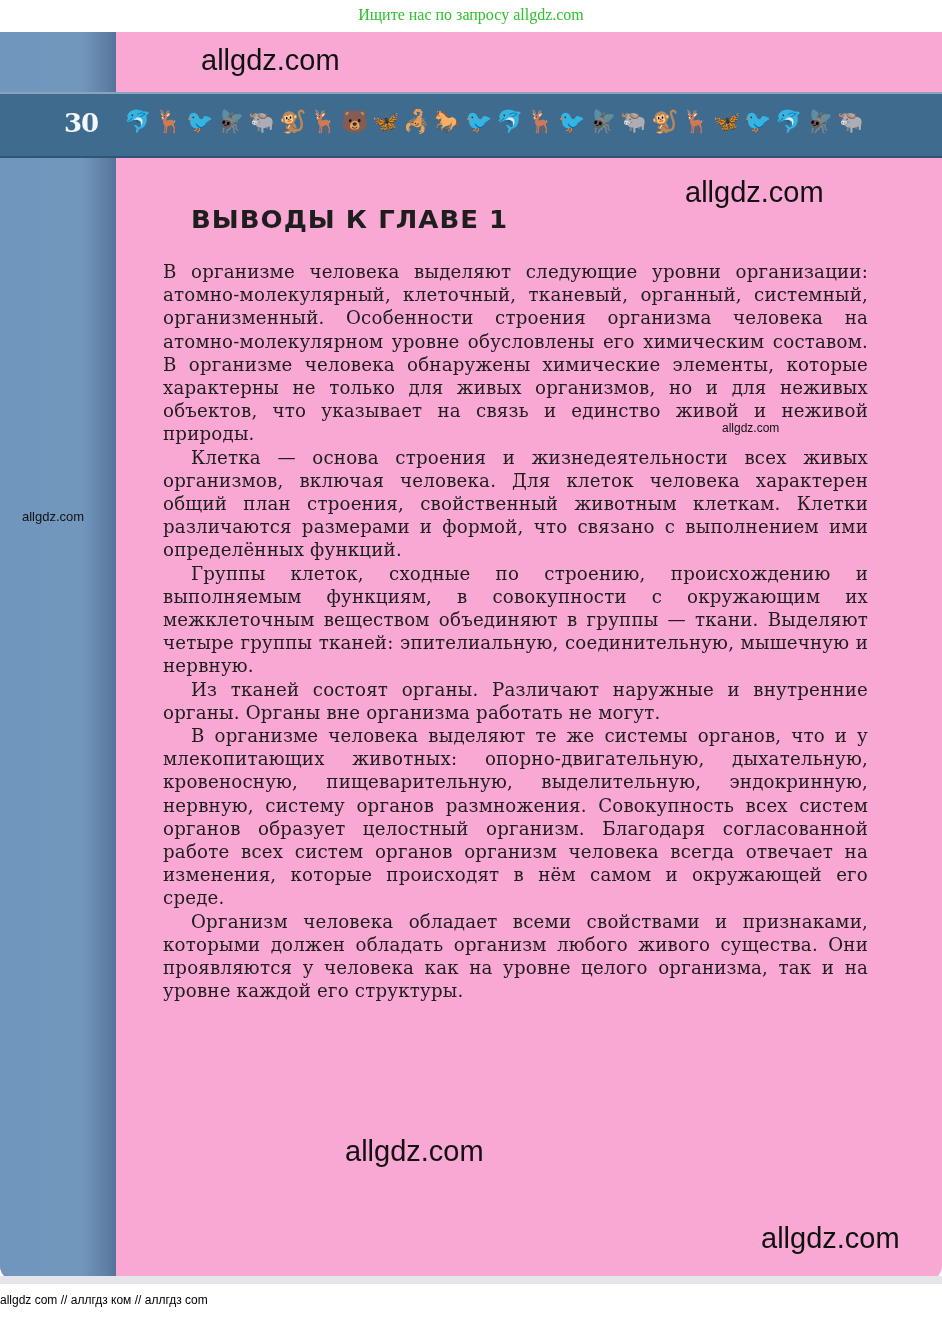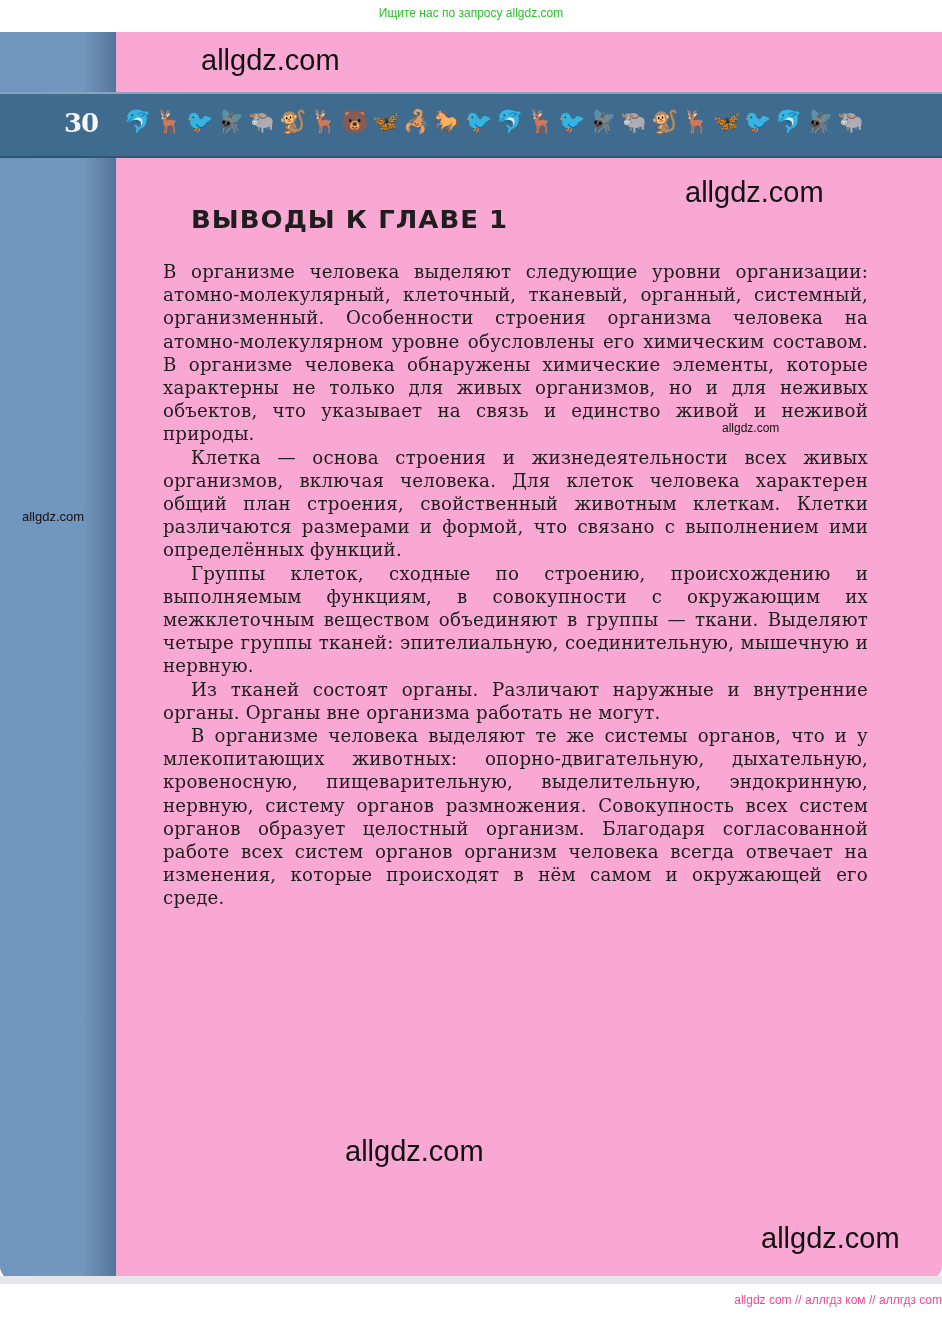--- a/index.html
+++ b/index.html
@@ -3,21 +3,21 @@
   <meta charset="utf-8">
   <style>
     html, body { margin: 0; padding: 0; }
     body {
       width: 942px; height: 1318px; position: relative; overflow: hidden;
       background: #ffffff;
       font-family: "Liberation Serif", serif;
     }
     .top-notice {
       position: absolute; left: 0; top: 6px; width: 942px; text-align: center;
-      font-family: Liberation Sans, sans-serif; font-size: 12px; color: #2ec02e;
+      font-family: Liberation Serif, serif; font-size: 16px; color: #2ec02e;
     }
     .page {
       position: absolute; left: 0; top: 32px; width: 942px; height: 1248px;
       background: #f9a8d4;
       border-radius: 0 0 14px 14px;
       overflow: hidden;
     }
     .page-shadow {
       position: absolute; left: 0; top: 1276px; width: 942px; height: 8px;
       background: #e6e6ea;
@@ -54,22 +54,22 @@
       transform: scaleY(0.92);
     }
     .body-text {
       position: absolute; left: 163px; top: 260px; width: 705px;
       font-family: "DejaVu Serif", serif; font-size: 18.2px; line-height: 23.2px;
       color: #1e1e1e; text-align: justify; letter-spacing: 0.2px;
     }
     .body-text p { margin: 0; text-indent: 28px; hyphens: auto; }
     .body-text p.first { text-indent: 0; }
     .bottom-links {
-      position: absolute; left: 0; top: 1293px; width: 942px; text-align: right;
-      font-family: "Liberation Sans", sans-serif; font-size: 12px; color: #ec4899;
+      position: absolute; left: 0; top: 1293px; width: 942px; text-align: left;
+      font-family: "Liberation Sans", sans-serif; font-size: 12px; color: #000000;
     }
   </style>
 </head>
 <body>
 
 <div class="top-notice">Ищите нас по запросу allgdz.com</div>
 
 <div class="page">
   <div class="side-band"></div>
 
@@ -115,17 +115,18 @@
 <div class="page-shadow"></div>
 
 <div class="chapter-title">ВЫВОДЫ К ГЛАВЕ 1</div>
 
 <div class="body-text">
   <p class="first" lang="ru">В организме человека выделяют следующие уровни организации: атомно-молекулярный, клеточный, тканевый, органный, системный, организменный. Особенности строения организма человека на атомно-молекулярном уровне обусловлены его химическим составом. В организме человека обнаружены химические элементы, которые характерны не только для живых организмов, но и для неживых объектов, что указывает на связь и единство живой и неживой природы.</p>
   <p lang="ru">Клетка — основа строения и жизнедеятельности всех живых организмов, включая человека. Для клеток человека характерен общий план строения, свойственный животным клеткам. Клетки различаются размерами и формой, что связано с выполнением ими определённых функций.</p>
   <p lang="ru">Группы клеток, сходные по строению, происхождению и выполняемым функциям, в совокупности с окружающим их межклеточным веществом объединяют в группы — ткани. Выделяют четыре группы тканей: эпителиальную, соединительную, мышечную и нервную.</p>
   <p lang="ru">Из тканей состоят органы. Различают наружные и внутренние органы. Органы вне организма работать не могут.</p>
   <p lang="ru">В организме человека выделяют те же системы органов, что и у млекопитающих животных: опорно-двигательную, дыхательную, кровеносную, пищеварительную, выделительную, эндокринную, нервную, систему органов размножения. Совокупность всех систем органов образует целостный организм. Благодаря согласованной работе всех систем органов организм человека всегда отвечает на изменения, которые происходят в нём самом и окружающей его среде.</p>
+  <p lang="ru">Организм человека обладает всеми свойствами и признаками, которыми должен обладать организм любого живого существа. Они проявляются у человека как на уровне целого организма, так и на уровне каждой его структуры.</p>
 </div>
 
 <div class="bottom-links">
   <a>allgdz com</a><span> // </span><a>аллгдз ком</a><span> // </span><a>аллгдз com</a>
 </div>
 
 </body></html>

